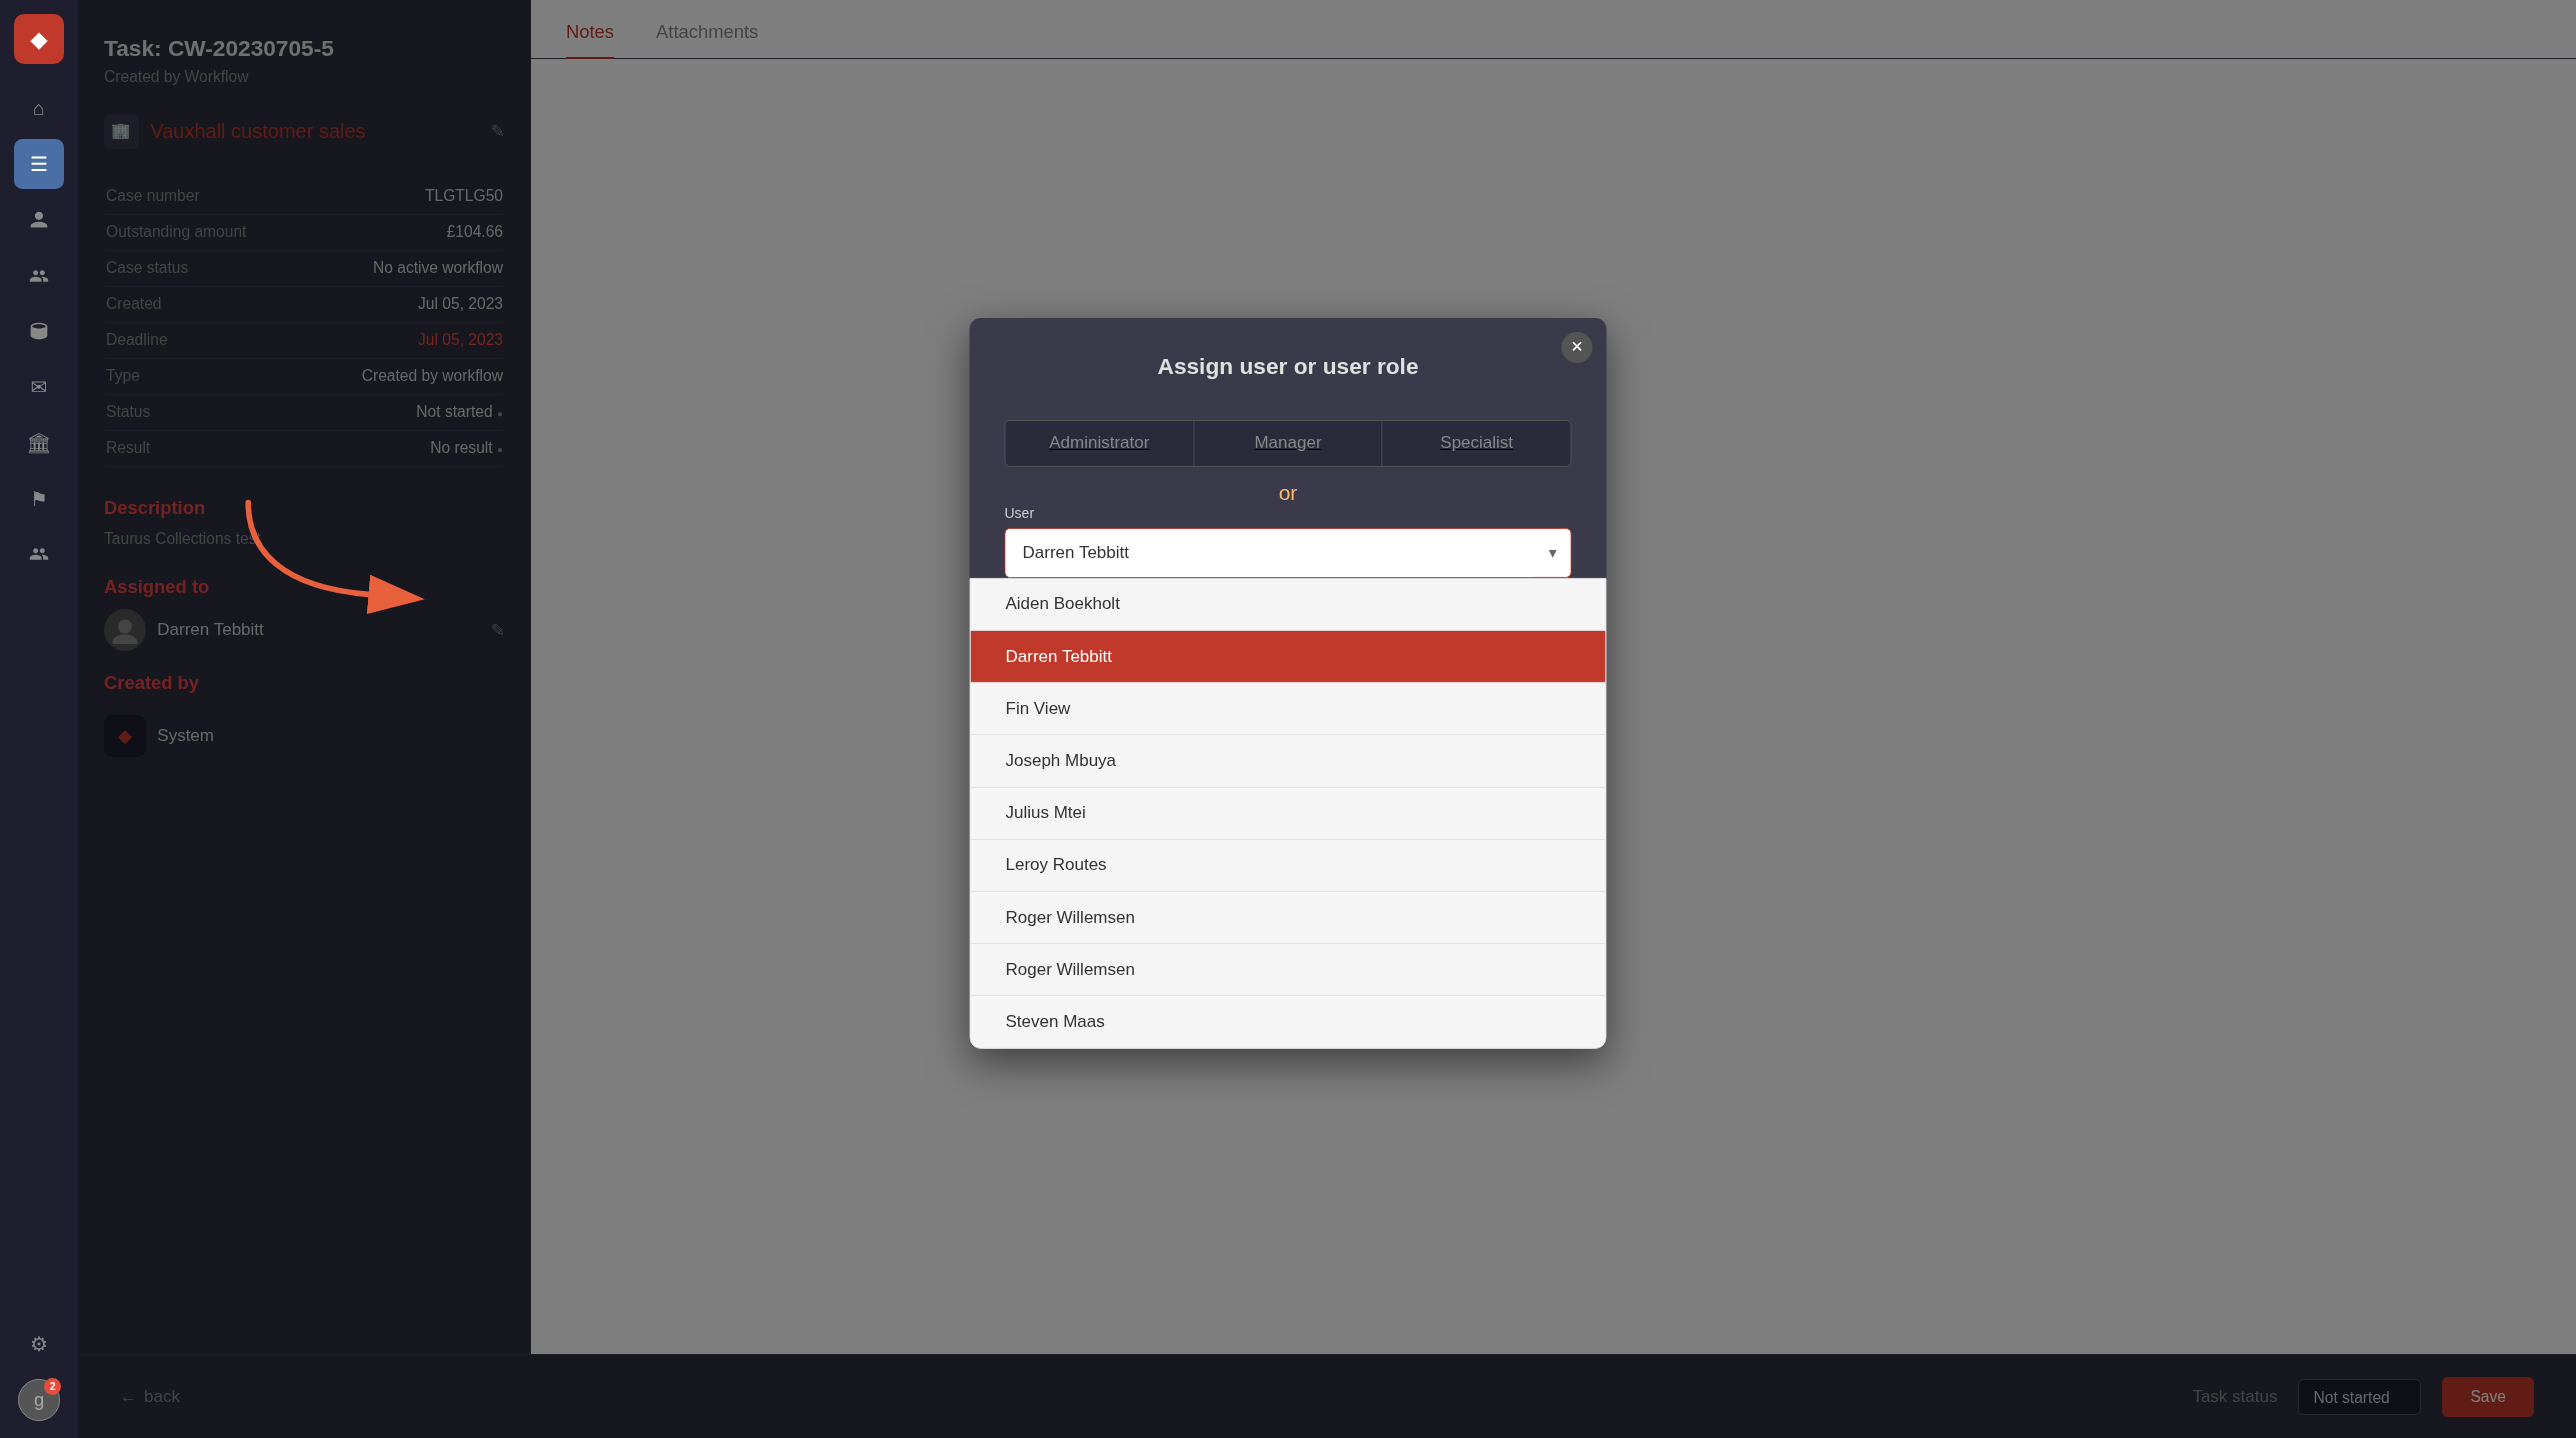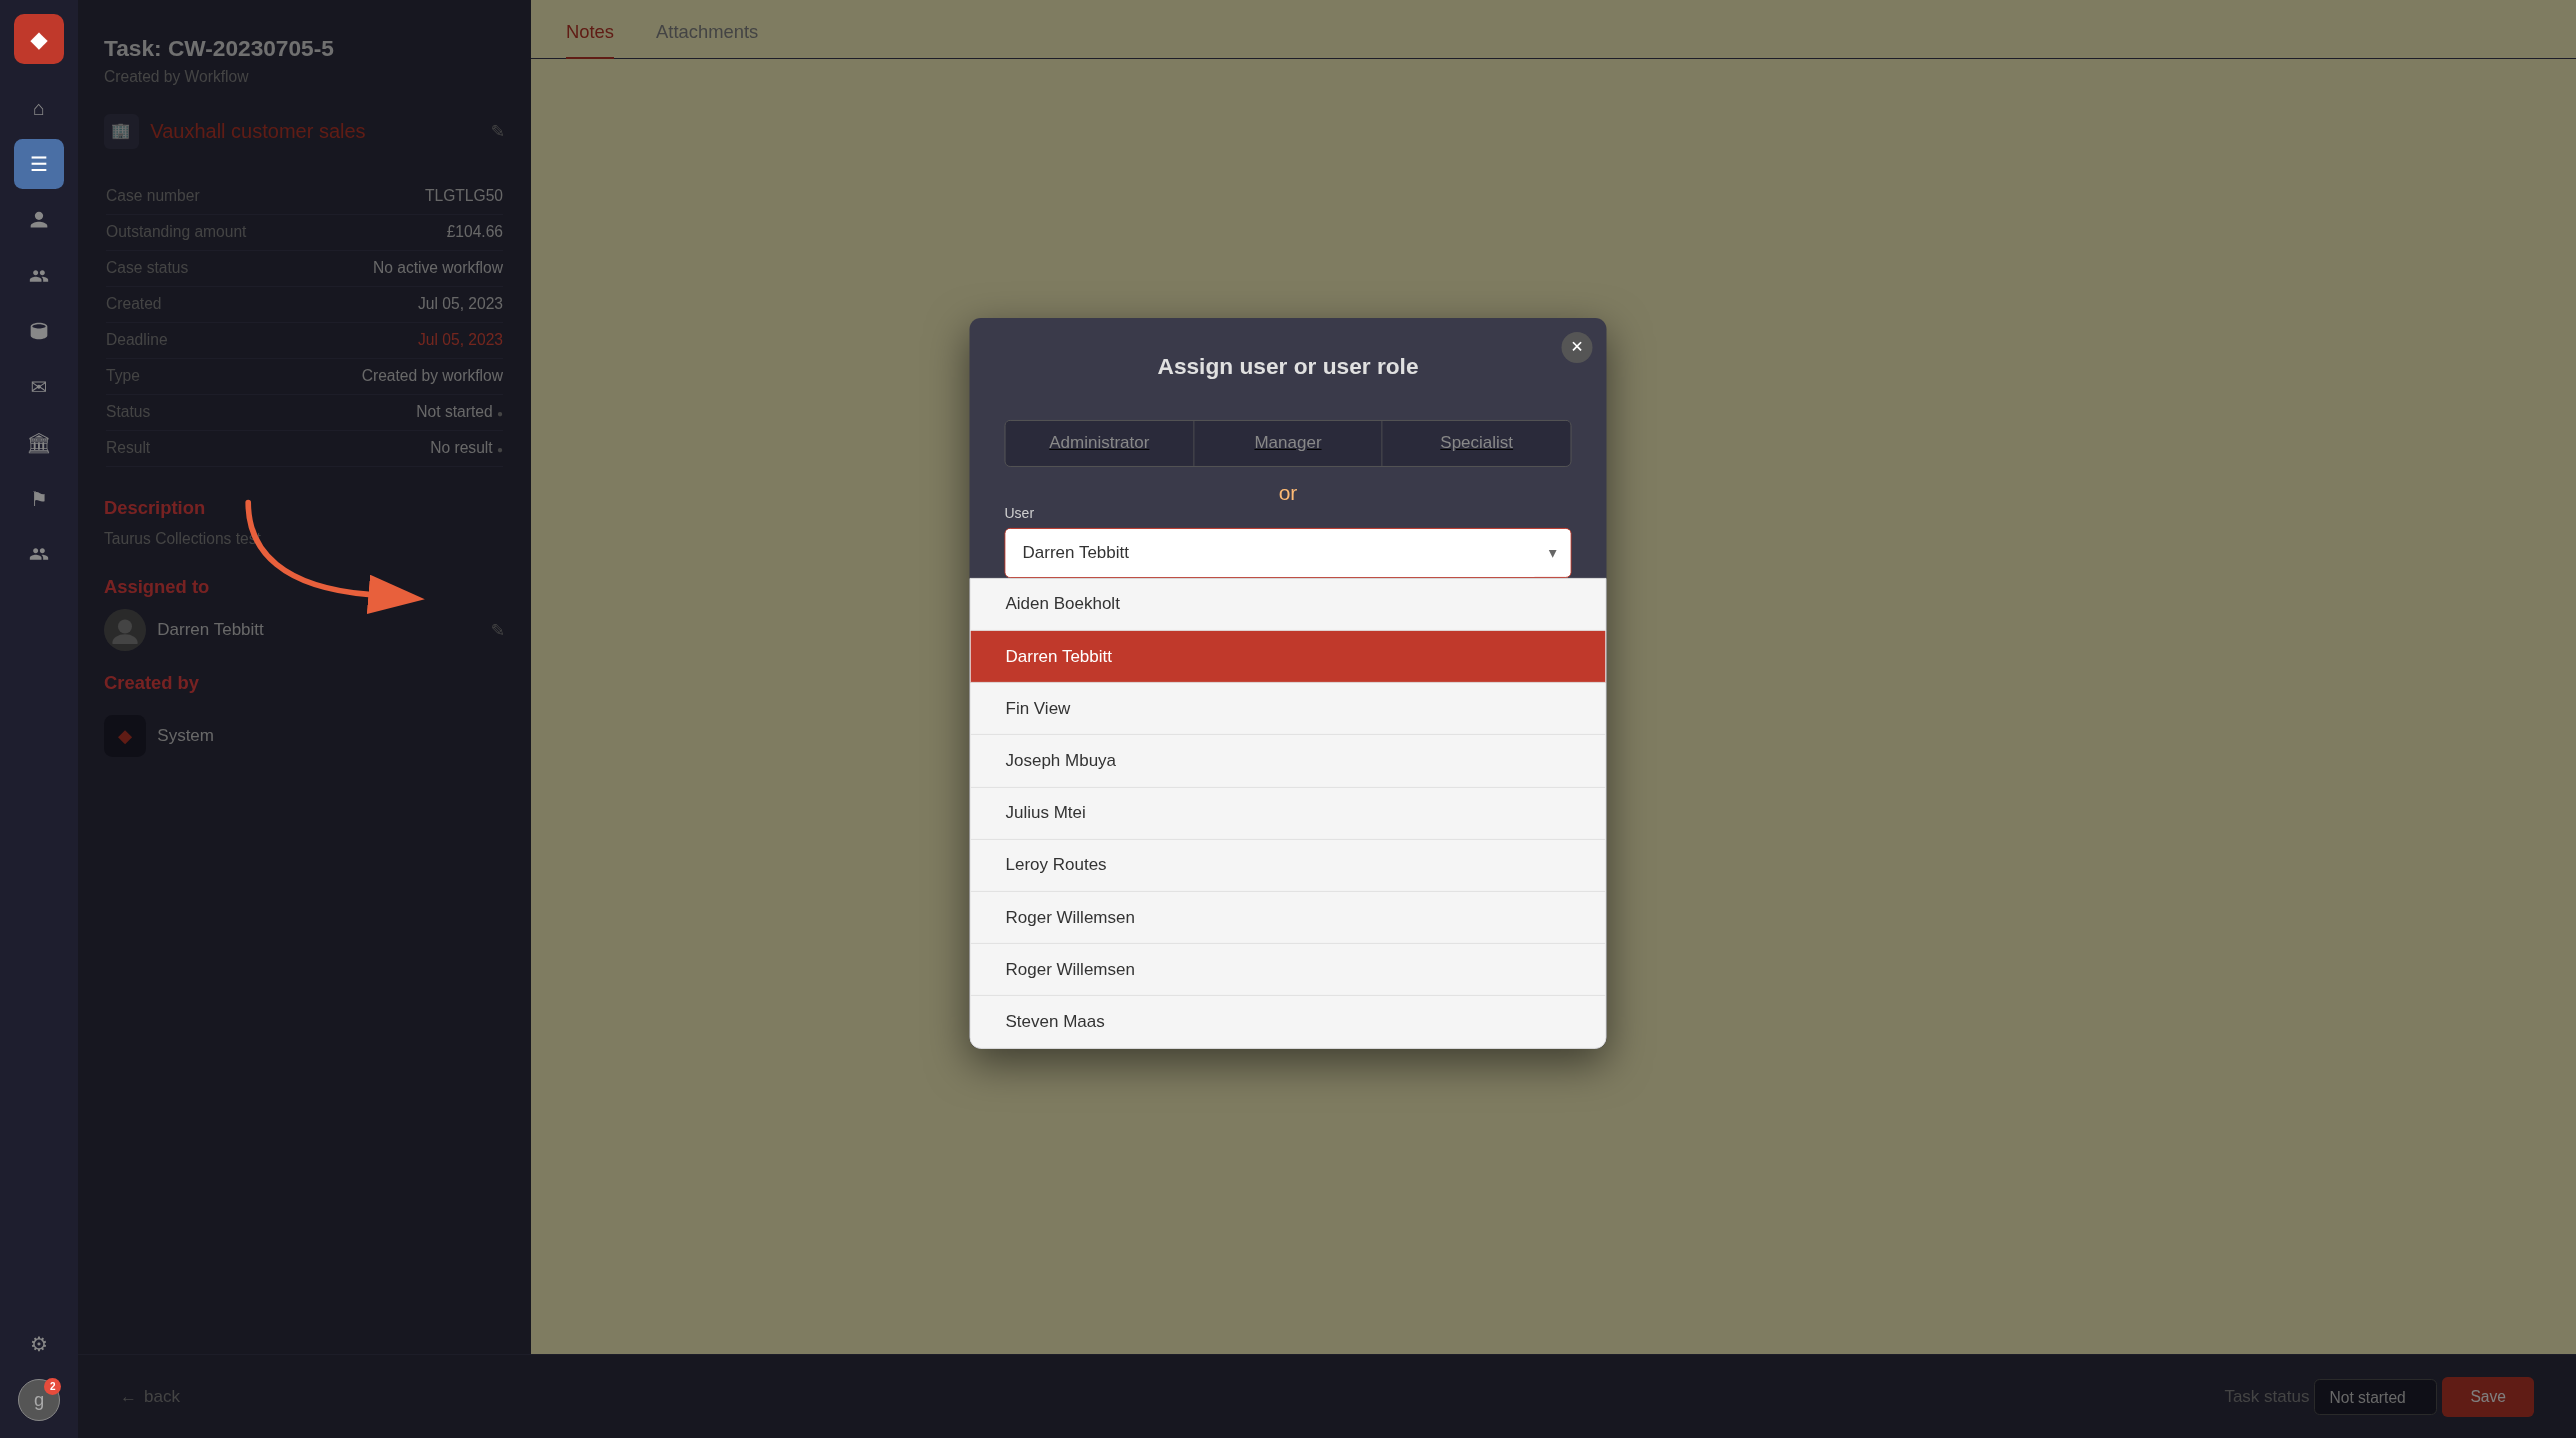--- a/index.html
+++ b/index.html
@@ -76,38 +76,38 @@
     .created-row { display: flex; align-items: center; gap: 11.3px; margin-top: 21px; }
     .created-logo {
       width: 42px; height: 42px; border-radius: 8.5px; background: #1e1e2e;
       display: flex; align-items: center; justify-content: center; font-size: 18.4px; color: #c0392b;
     }
     .created-name { color: #d0d0d0; font-size: 17px; }
 
     
     .right-panel {
       position: absolute; left: 531px; top: 0; right: 0; bottom: 0;
-      background: #fef9c3; z-index: 2;
+      background: #ffffff; z-index: 2;
     }
     .tabs-bar {
       display: flex; padding: 21px 35px 0; border-bottom: 1.4px solid #3a3a50; gap: 42px;
     }
     .tab {
       font-size: 18.4px; color: #888; padding-bottom: 14px; cursor: pointer;
     }
     .tab.active { color: #c0392b; border-bottom: 2.1px solid #c0392b; margin-bottom: -1.4px; }
 
     
     .bottom-bar {
       position: absolute; bottom: 0; left: 78px; right: 0; height: 85px;
       background: #2e2e40; display: flex; align-items: center; justify-content: space-between;
       padding: 0 42px; z-index: 3; border-top: 0.7px solid #3a3a50;
     }
     .back-link { color: #888; font-size: 17px; display: flex; align-items: center; gap: 7px; cursor: pointer; }
-    .status-controls { display: flex; align-items: center; gap: 5px; justify-content: flex-end; }
+    .status-controls { display: flex; align-items: center; gap: 21px; justify-content: flex-end; }
     .status-label { color: #888; font-size: 17px; }
     .status-select {
       background: #1e1e2e; color: #d0d0d0; border: 0.7px solid #555;
       border-radius: 5.7px; padding: 8.5px 28px 8.5px 14px;
       font-size: 15.6px; cursor: pointer; appearance: none; position: relative;
     }
     .status-btn {
       background: #c0392b; color: white; border: none; border-radius: 5.7px;
       padding: 11.3px 28px; font-size: 15.6px; cursor: pointer; font-weight: 500;
     }

